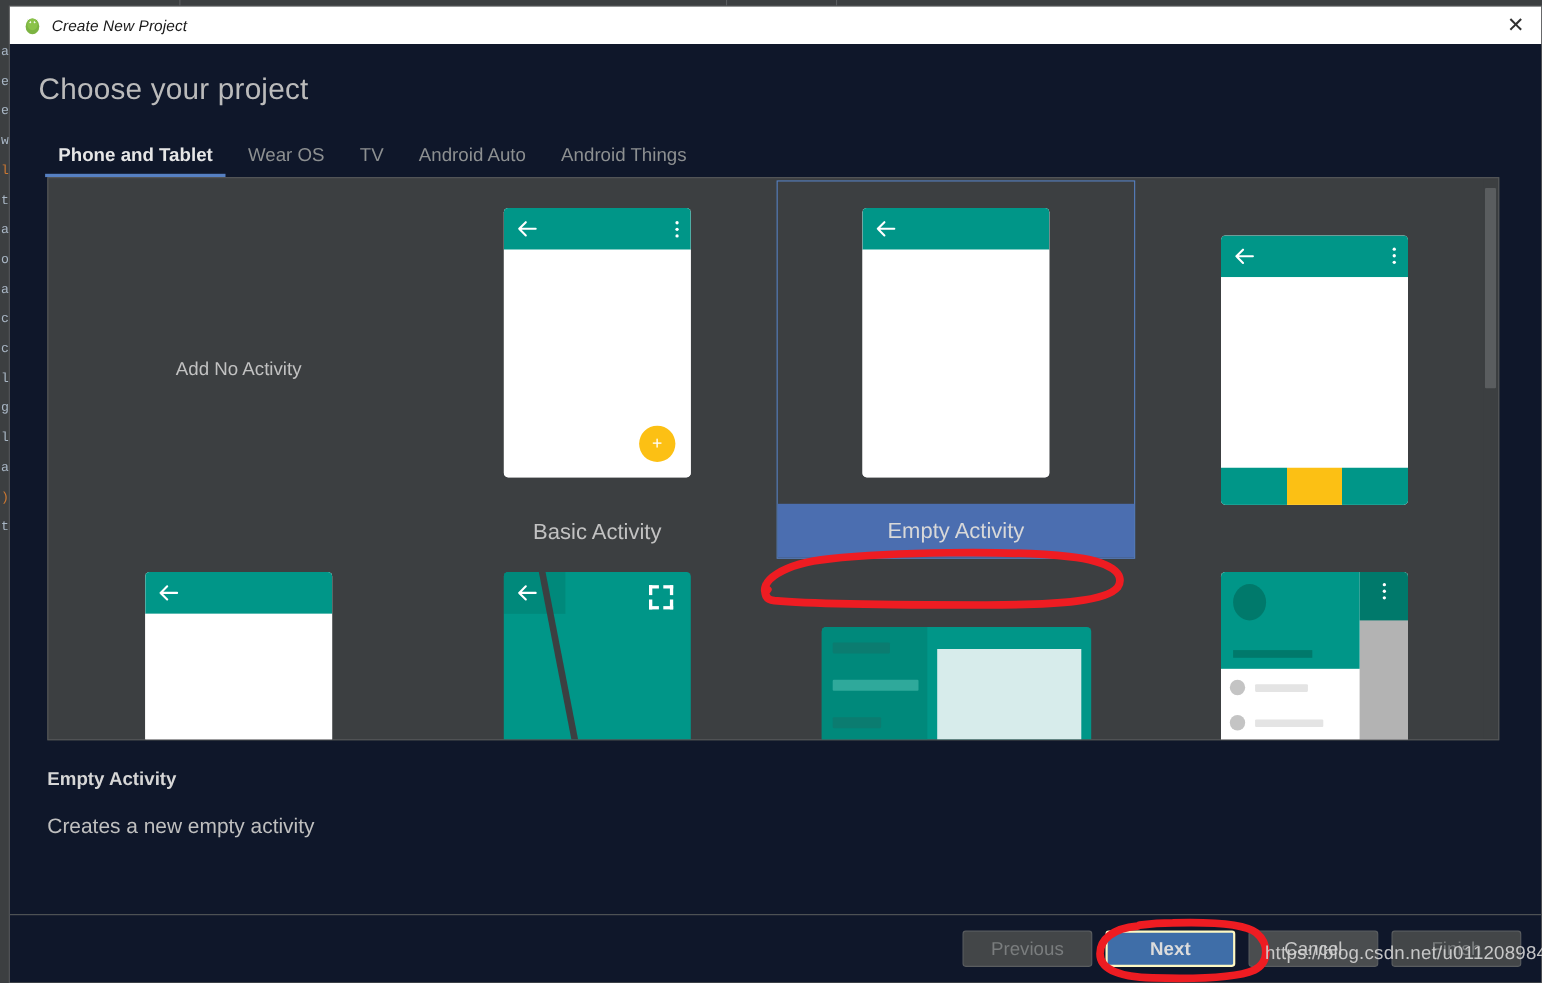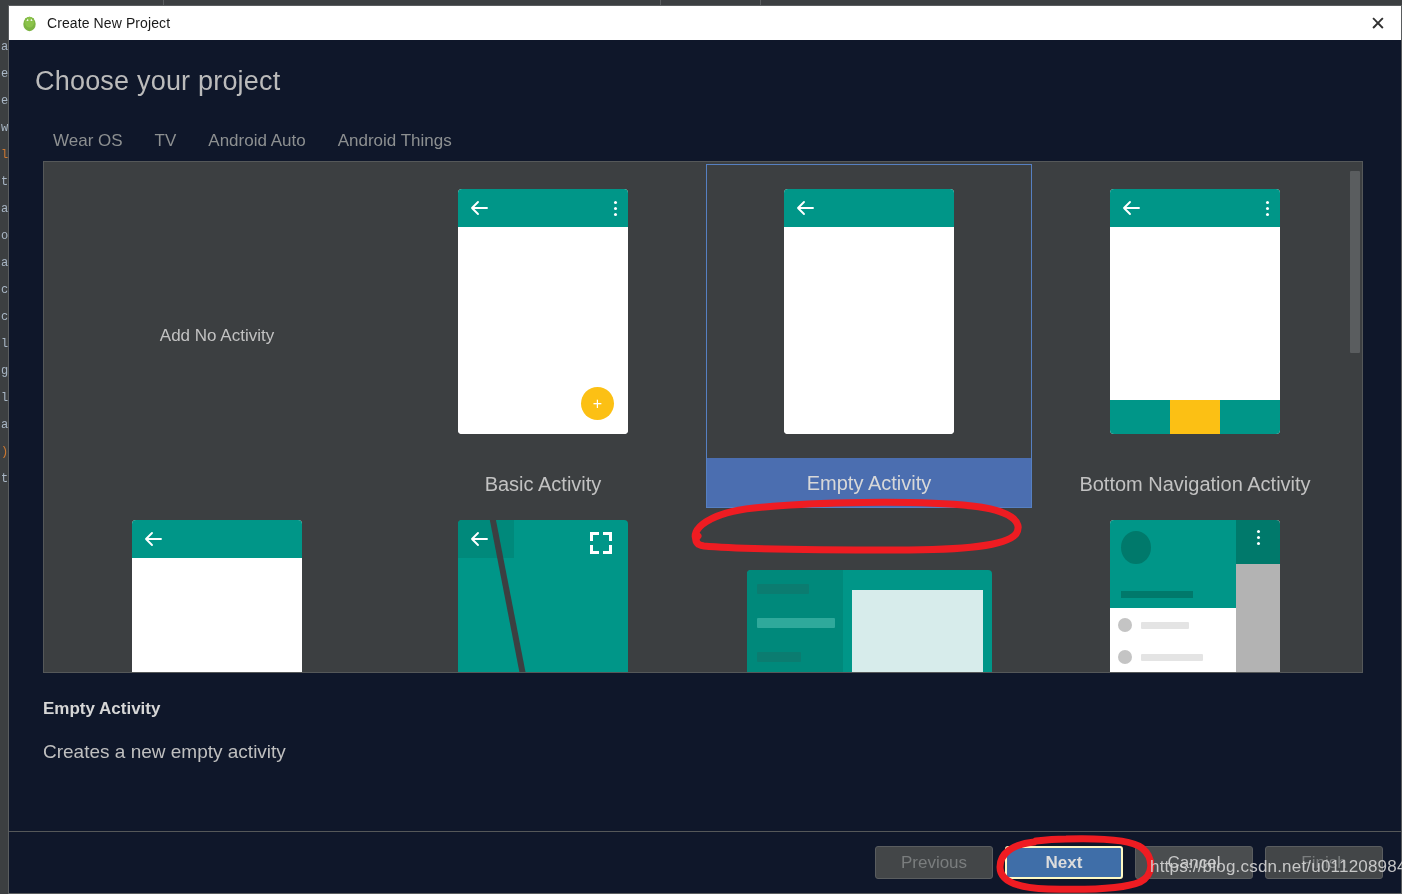--- a/index.html
+++ b/index.html
@@ -34,21 +34,21 @@
   
   .dialog {
     position: absolute; left: 8px; top: 5px; width: 1394px; height: 889px;
     background: #3c3f41; border: 1px solid #5a5d5f;
     display: flex; flex-direction: column;
   }
   .titlebar {
     height: 34px; background: #ffffff; flex: 0 0 34px;
     display: flex; align-items: center; padding: 0 8px 0 12px;
   }
-  .title-left { display: flex; align-items: center; gap: 9px; }
+  .title-left { display: flex; align-items: center; gap: 9px; font-style: italic; }
   .android-icon { width: 17px; height: 17px; position: relative; }
   .title-text { font-size: 14px; color: #1a1a1a; letter-spacing: .1px; }
   .title-spacer { flex: 1; }
   .close-btn {
     width: 30px; height: 28px; display: flex; align-items: center;
     justify-content: center; color: #303030; font-size: 19px; line-height: 1;
     cursor: pointer; font-family: "Liberation Sans", sans-serif;
   }
 
   
@@ -265,20 +265,21 @@
       </div>
       <div class="title-spacer"></div>
       <div class="close-btn">✕</div>
     </div>
 
     <div class="body">
 
       <div class="heading">Choose your project</div>
 
       <div class="tabs">
+        <div class="tab active">Phone and Tablet</div>
         <div class="tab">Wear OS</div>
         <div class="tab">TV</div>
         <div class="tab">Android Auto</div>
         <div class="tab">Android Things</div>
       </div>
 
       <div class="panel-wrap">
         <div class="panel">
           <div class="grid">
 
@@ -343,21 +344,20 @@
                     </span>
                   </div>
                   <div class="screen"></div>
                   <div class="bottomnav">
                     <span class="seg"></span>
                     <span class="seg hi"></span>
                     <span class="seg"></span>
                   </div>
                 </div>
               </div>
-              <div class="cell-label">Bottom Navigation Activity</div>
             </div>
 
             <div class="cell" style="left:10px; top:358px; width:326px; height:200px; justify-content:flex-start;">
               <div class="thumb-area" style="flex:none;">
                 <div class="phone" style="height:200px">
                   <div class="appbar">
                     <span class="back-arrow">
                       <svg width="20" height="16" viewBox="0 0 20 16">
                         <path d="M18 8 H3 M9 2 L3 8 L9 14" stroke="#fff" stroke-width="1.9" fill="none" stroke-linecap="round" stroke-linejoin="round"></path>
                       </svg>

